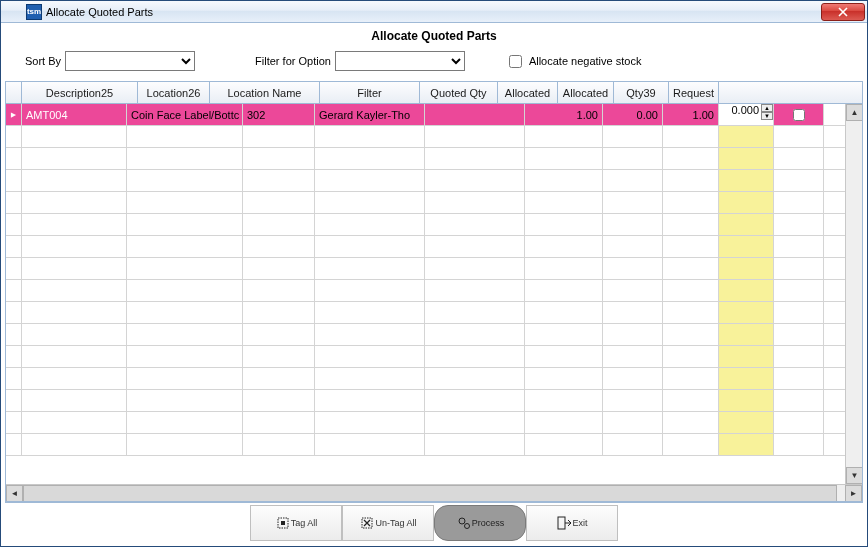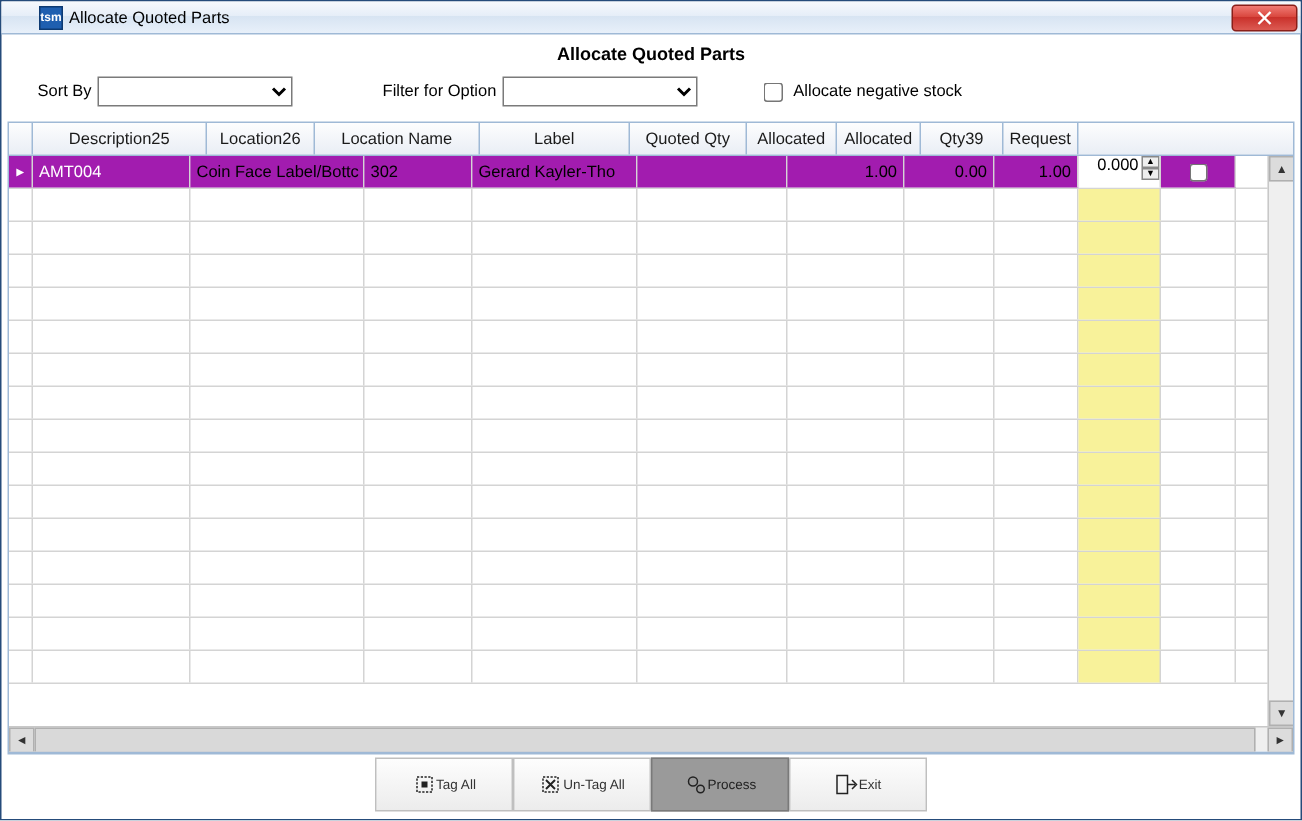--- a/index.html
+++ b/index.html
@@ -106,21 +106,21 @@
     display: flex;
     height: 22px;
     border-bottom: 1px solid #d4d4d4;
   }
   .cell {
     border-right: 1px solid #d4d4d4;
     display: flex; align-items: center;
     padding: 0 4px;
     overflow: hidden; white-space: nowrap;
   }
-  .row.selected .cell { background: #a21caf; }
+  .row.selected .cell { background: #ec4899; }
   .row .sel-indicator {
     background: #3a71c5;
     display: flex; align-items: center; justify-content: center;
   }
   .w-ind  { width: 16px; min-width:16px; }
   .w-pid  { width: 105px; min-width:105px; }
   .w-desc { width: 116px; min-width:116px; }
   .w-loc  { width: 72px;  min-width:72px; }
   .w-locn { width: 110px; min-width:110px; }
   .w-opt  { width: 100px; min-width:100px; }
@@ -179,21 +179,21 @@
     gap: 0;
   }
   .tool-btn {
     width: 92px; height: 36px;
     border: 1px solid #bfbfbf;
     background: linear-gradient(to bottom,#fdfdfd,#ececec);
     display:flex; flex-direction:row; align-items:center; justify-content:center;
     cursor:pointer;
     font-size:9px; color:#333;
   }
-  .tool-btn.active { background:#9a9a9a; color:#222; border-color:#7a7a7a;}
+  .tool-btn.active { background:#9a9a9a; color:#222; border-color:#7a7a7a;border-radius:14px;}
   .tool-btn svg { width:16px; height:16px; margin-bottom:1px;}
 </style>
 </head>
 <body>
 
 <div class="window">
 
   <div class="titlebar">
     <div class="app-icon">tsm</div>
     <div class="title-text">Allocate Quoted Parts</div>
@@ -220,21 +220,21 @@
         <span>Allocate negative stock</span>
       </div>
     </div>
 
     <div class="grid-wrap">
       <div class="grid-header">
         <div class="hcell w-ind"></div>
         <div class="hcell w-desc">Description25</div>
         <div class="hcell w-loc">Location26</div>
         <div class="hcell w-locn">Location Name</div>
-        <div class="hcell w-opt">Label</div>
+        <div class="hcell w-opt">Filter</div>
         <div class="hcell w-qq">Quoted Qty</div>
         <div class="hcell w-alc">Allocated</div>
         <div class="hcell w-avl">Allocated</div>
         <div class="hcell w-qty">Qty39</div>
         <div class="hcell w-req">Request</div>
       </div>
 
       <div class="grid-body qty-col-bg" id="grid-body">
           <div class="row selected">
             <div class="cell w-ind sel-indicator">

